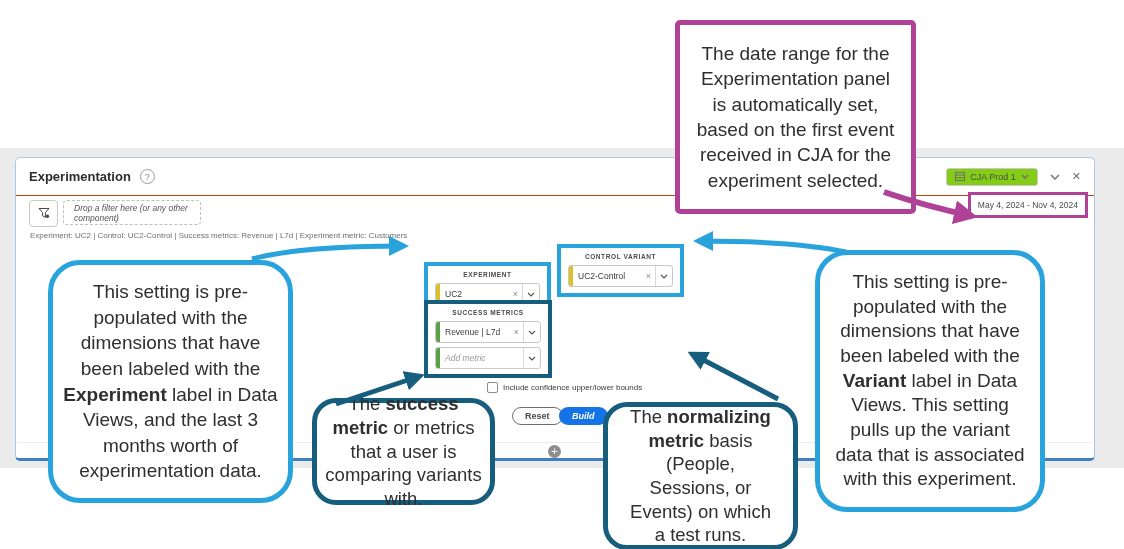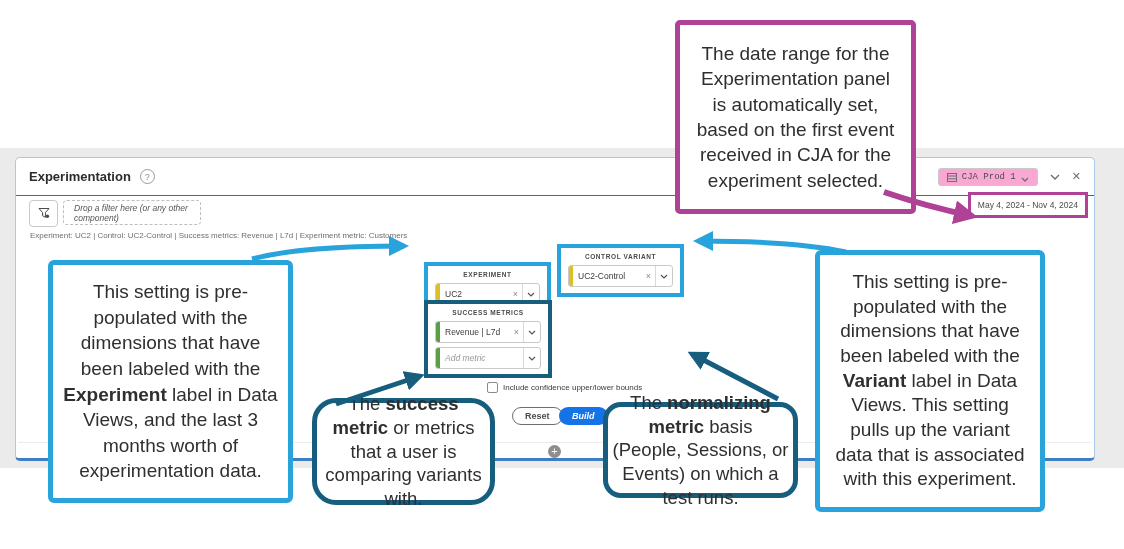--- a/index.html
+++ b/index.html
@@ -8,22 +8,22 @@
   .gray-band { position:absolute; left:0; top:148px; width:1124px; height:320px; background:#ebebeb; }
 
   
   .panel { position:absolute; left:15px; top:157px; width:1080px; height:304px; background:#fff;
            border:1px solid #abc7e9; border-bottom:3px solid #3d7fc0; border-radius:5px; box-sizing:border-box; z-index:1; }
   .panel-header { height:37px; border-bottom:1px solid #c2410c; display:flex; align-items:center; padding:0 13px; }
   .panel-title { font-size:13px; font-weight:700; color:#2c2c2c; }
   .help-icon { width:13px; height:13px; border:1px solid #9a9a9a; border-radius:50%; color:#8a8a8a;
                font-size:9px; display:flex; align-items:center; justify-content:center; margin-left:9px; }
   .header-right { margin-left:auto; display:flex; align-items:center; gap:12px; }
-  .project-btn { display:flex; align-items:flex-end; gap:5px; border:1px solid #c9c9c9; border-radius:3px;
-                 padding:3px 8px; font-size:9px; color:#4b4b4b; background:#f9a8d4; cursor:pointer;font-family:Liberation Mono, monospace; }
+  .project-btn { display:flex; align-items:center; gap:5px; border:1px solid #c9c9c9; border-radius:3px;
+                 padding:3px 8px; font-size:9px; color:#4b4b4b; background:#84cc16; cursor:pointer; }
   .mini-icon { display:flex; align-items:center; }
   .hdr-glyph { color:#6e6e6e; font-size:11px; line-height:1; cursor:pointer; }
 
   .filter-btn { position:absolute; left:13px; top:42px; width:27px; height:25px; border:1px solid #c9c9c9;
                 border-radius:4px; display:flex; align-items:center; justify-content:center; background:#fff; }
   .drop-zone { position:absolute; left:47px; top:42px; width:138px; height:25px; border:1px dashed #bdbdbd;
                border-radius:4px; font-style:italic; font-size:8.5px; color:#555; display:flex;
                align-items:center; padding:0 10px; box-sizing:border-box; }
   .breadcrumb { position:absolute; left:14px; top:73px; font-size:8px; color:#6e6e6e; }
 
@@ -62,28 +62,28 @@
                border-radius:10px; background:#1473e6; color:#fff; font-size:9px; font-weight:700;
                display:flex; align-items:center; cursor:pointer; font-family:inherit;font-style:italic; }
   .bottom-divider { position:absolute; left:2px; right:2px; top:284px; border-top:1px solid #ececec; }
   .plus-btn { position:absolute; left:532px; top:287px; width:13px; height:13px; border-radius:50%;
               background:#8e8e8e; color:#fff; font-size:11px; line-height:12px; text-align:center; cursor:pointer; }
 
   
   .callout { position:absolute; background:#fff; box-sizing:border-box; display:flex; align-items:center;
              justify-content:center; text-align:center; color:#2f2f2f; z-index:5; }
   .callout .b { font-weight:700; }
-  .co-blue    { border:5px solid #29a3dc; border-radius:6px; }
+  .co-blue    { border:5px solid #29a3dc; border-radius:32px; }
   .co-dark    { border:5px solid #175d7d; border-radius:24px; }
   .co-magenta { border:5px solid #af4296; border-radius:5px; }
   #co-date    { left:675px; top:20px;  width:241px; height:194px; font-size:19px;   line-height:1.33; padding:8px 14px; }
   #co-left    { left:48px;  top:260px; width:245px; height:243px; font-size:19px;   line-height:1.35; padding:8px 10px; }
   #co-right   { left:815px; top:250px; width:230px; height:262px; font-size:19px;   line-height:1.30; padding:8px 10px; }
   #co-success { left:312px; top:398px; width:183px; height:107px; font-size:18.5px; line-height:1.28; padding:6px 8px; }
-  #co-norm    { left:603px; top:402px; width:195px; height:96px; font-size:18.5px; line-height:1.28; padding:6px 4px;border-radius:18px; }
+  #co-norm    { left:603px; top:402px; width:195px; height:148px; font-size:18.5px; line-height:1.28; padding:6px 16px; }
 
   .arrows { position:absolute; left:0; top:0; z-index:6; pointer-events:none; }
   .ar-blue    { stroke:#29a3dc; stroke-width:5; fill:none; }
   .ar-dark    { stroke:#175d7d; stroke-width:5; fill:none; }
   .ar-magenta { stroke:#af4296; stroke-width:6; fill:none; }
 </style>
 </head>
 <body>
 
 <div class="stage">

